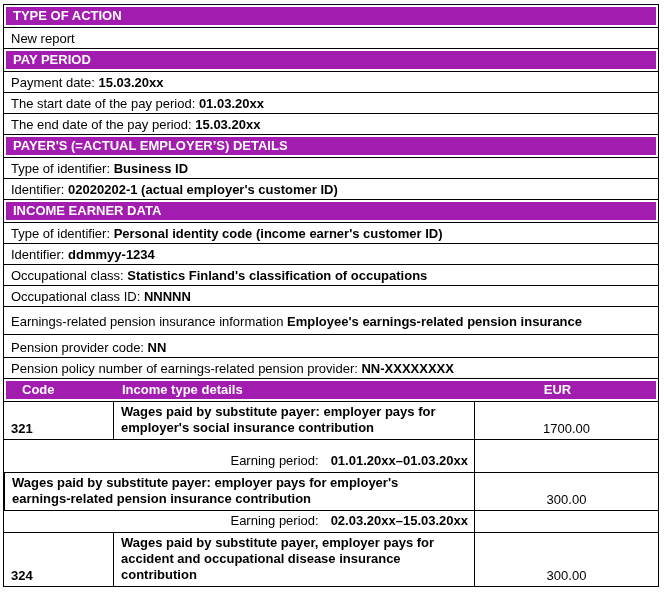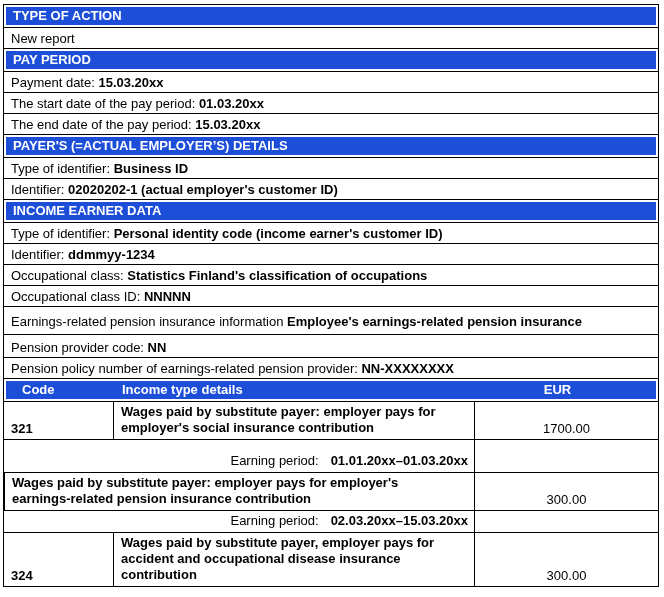--- a/index.html
+++ b/index.html
@@ -12,21 +12,21 @@
     position:absolute; left:3px; top:4px; width:656px;
     border:1px solid #000; background:#fff; box-sizing:border-box;
   }
   .row { border-bottom:1px solid #000; box-sizing:border-box; }
   .row:last-child { border-bottom:none; }
   .plain { padding:3px 7px 2px 7px; line-height:15px; }
   .plain .val { font-weight:bold; }
   .r-taller  { padding-top:7px; padding-bottom:5px; }
   .r-tall    { padding-top:5px; }
   .hdr {
-    background:#1d4ed8; color:#fff; font-weight:bold;
+    background:#a21caf; color:#fff; font-weight:bold;
     box-shadow:inset 0 0 0 2px #fff;
     padding:4px 9px 4px 9px; line-height:14px;
   }
   
   .ithead { display:flex;align-items:center; }
   .ithead .h-code { width:109px; padding-left:9px; box-sizing:border-box; }
   .ithead .h-det  { flex:1; }
   .ithead .h-eur  { width:183px; text-align:center; }
   .itrow { display:flex; align-items:stretch; }
   .c-code {

